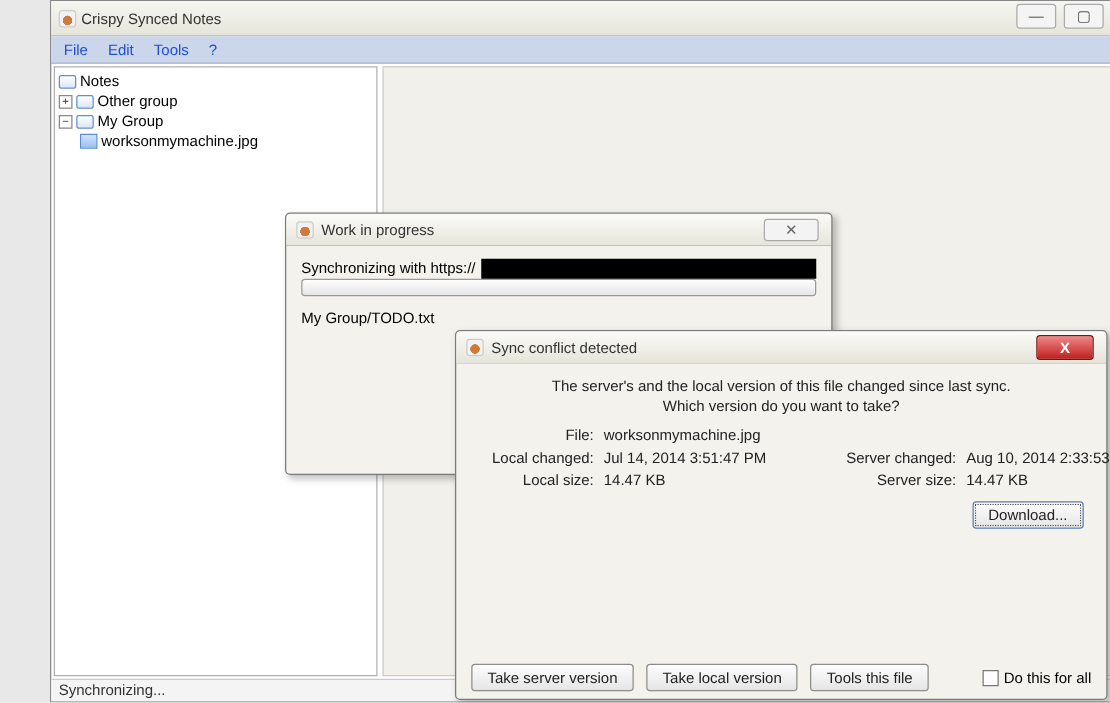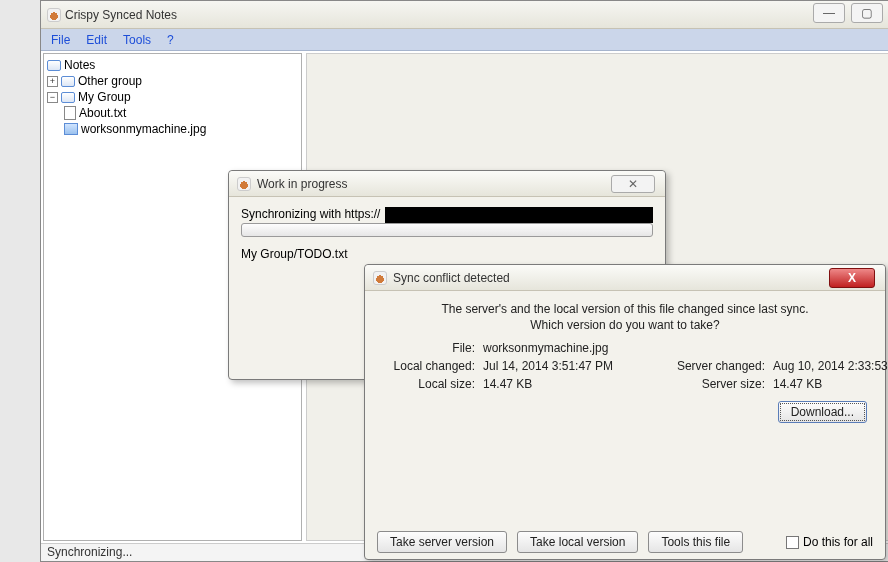--- a/index.html
+++ b/index.html
@@ -74,25 +74,20 @@
         <span class="folder-icon"></span>
         <span>Other group</span>
       </div>
       <div class="tree-item">
         <span class="expander">−</span>
         <span class="folder-icon"></span>
         <span>My Group</span>
       </div>
       <div class="tree-item">
         <span class="tree-indent"></span>
-        <span class="doc-icon"></span>
-        <span>About.txt</span>
-      </div>
-      <div class="tree-item">
-        <span class="tree-indent"></span>
         <span class="img-icon"></span>
         <span>worksonmymachine.jpg</span>
       </div>
     </div>
     <div class="main-panel"></div>
   </div>
   <div class="statusbar">
     <span>Synchronizing...</span>
   </div>
 </div>

